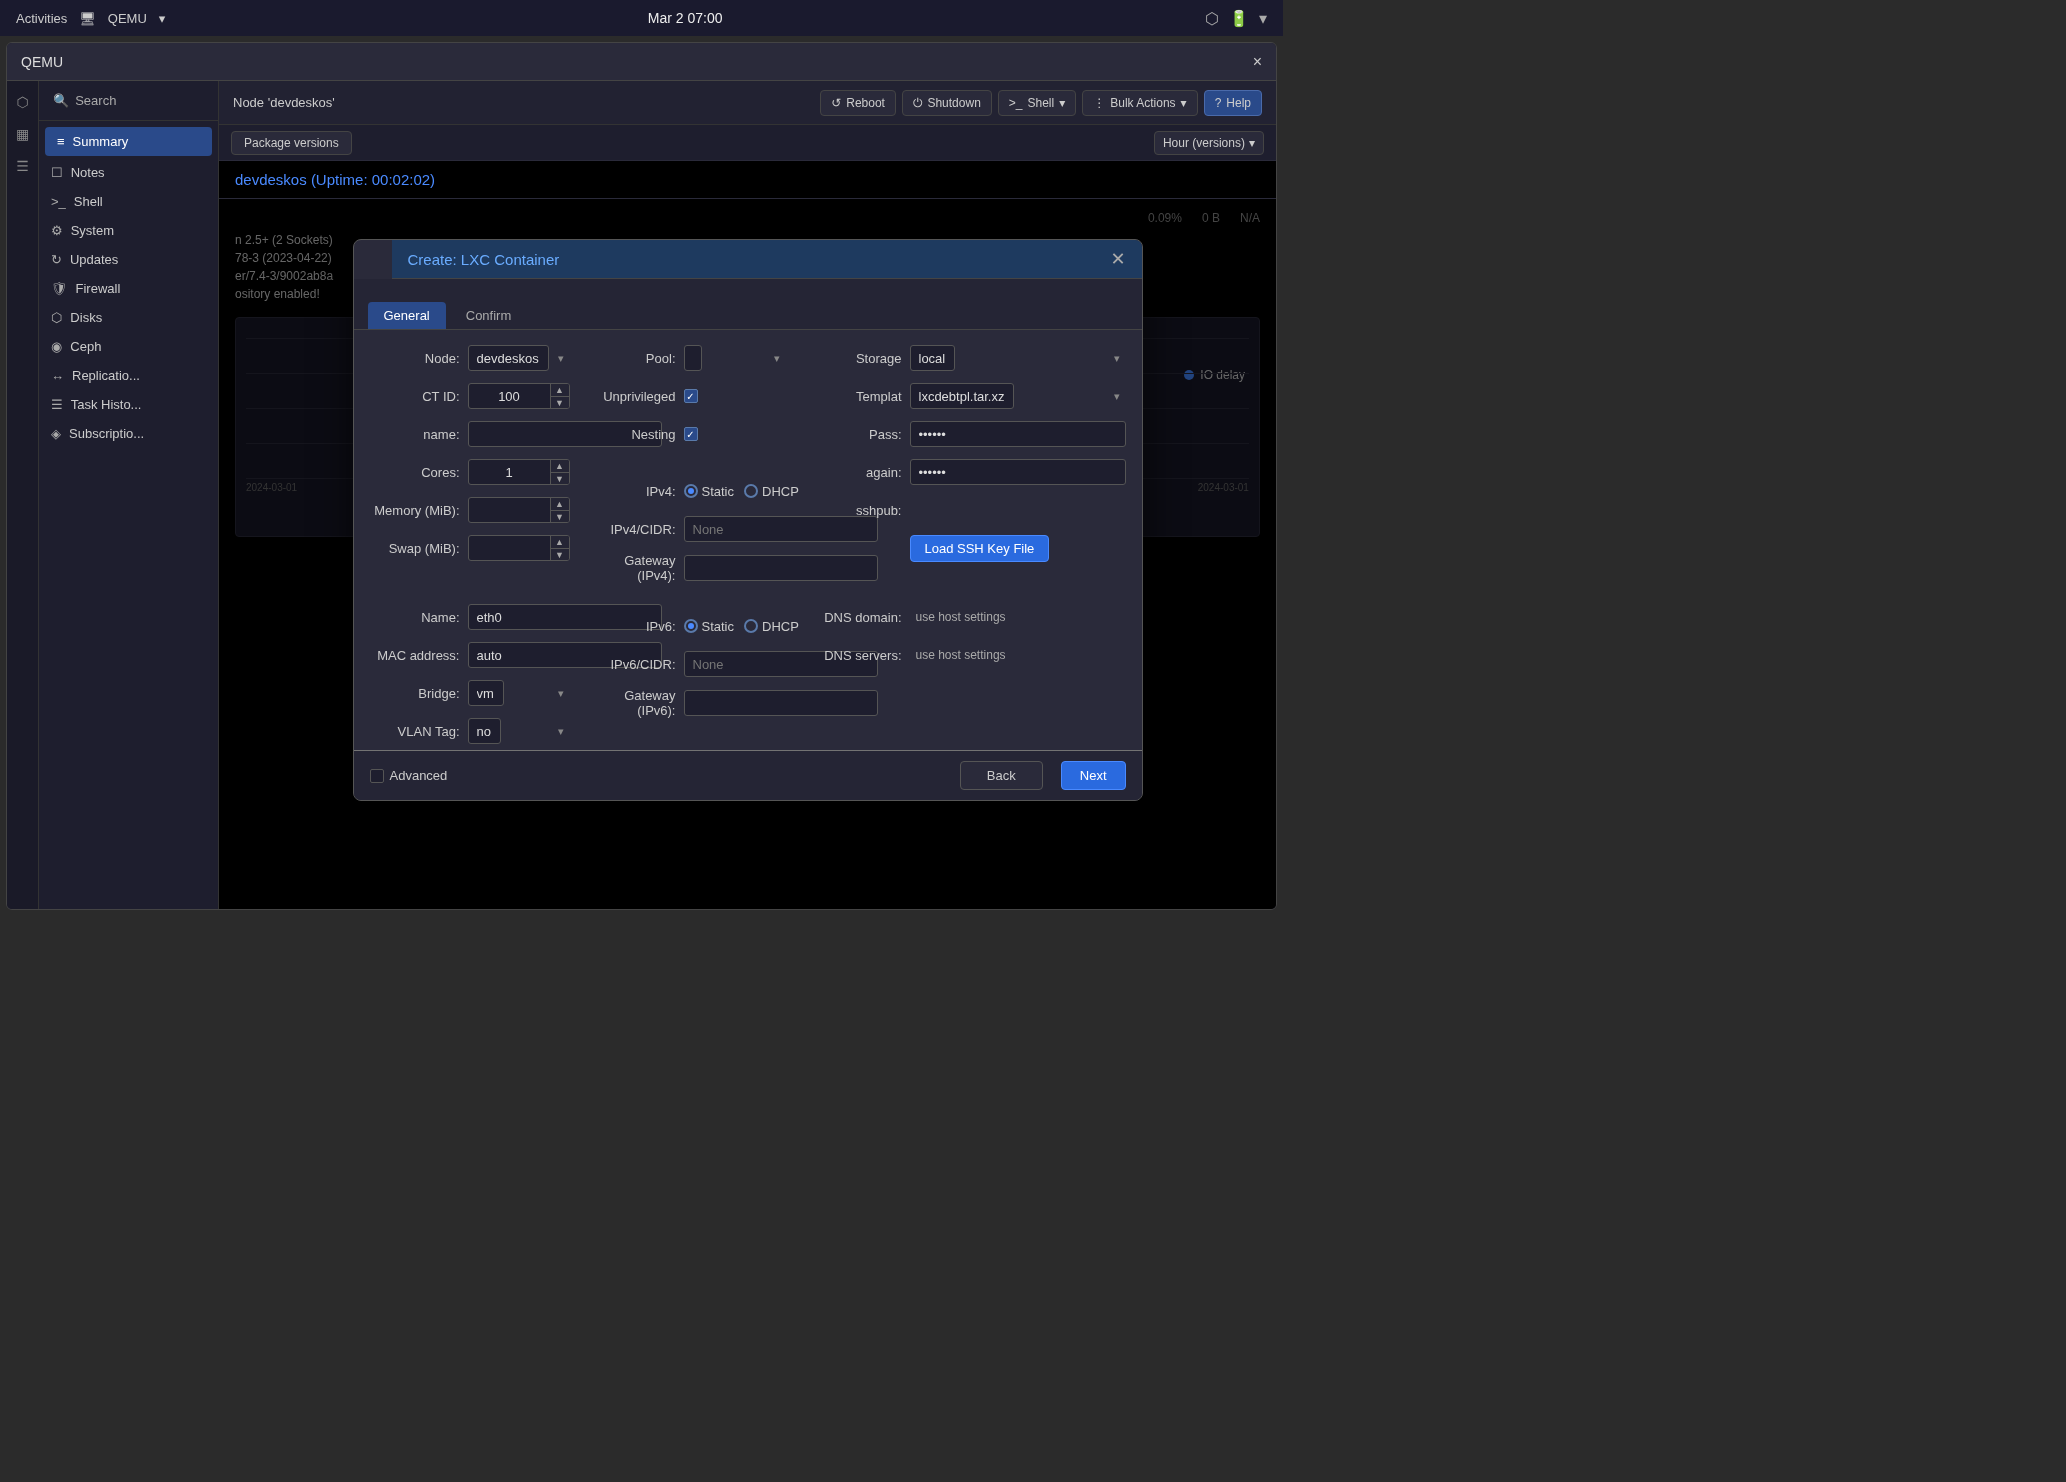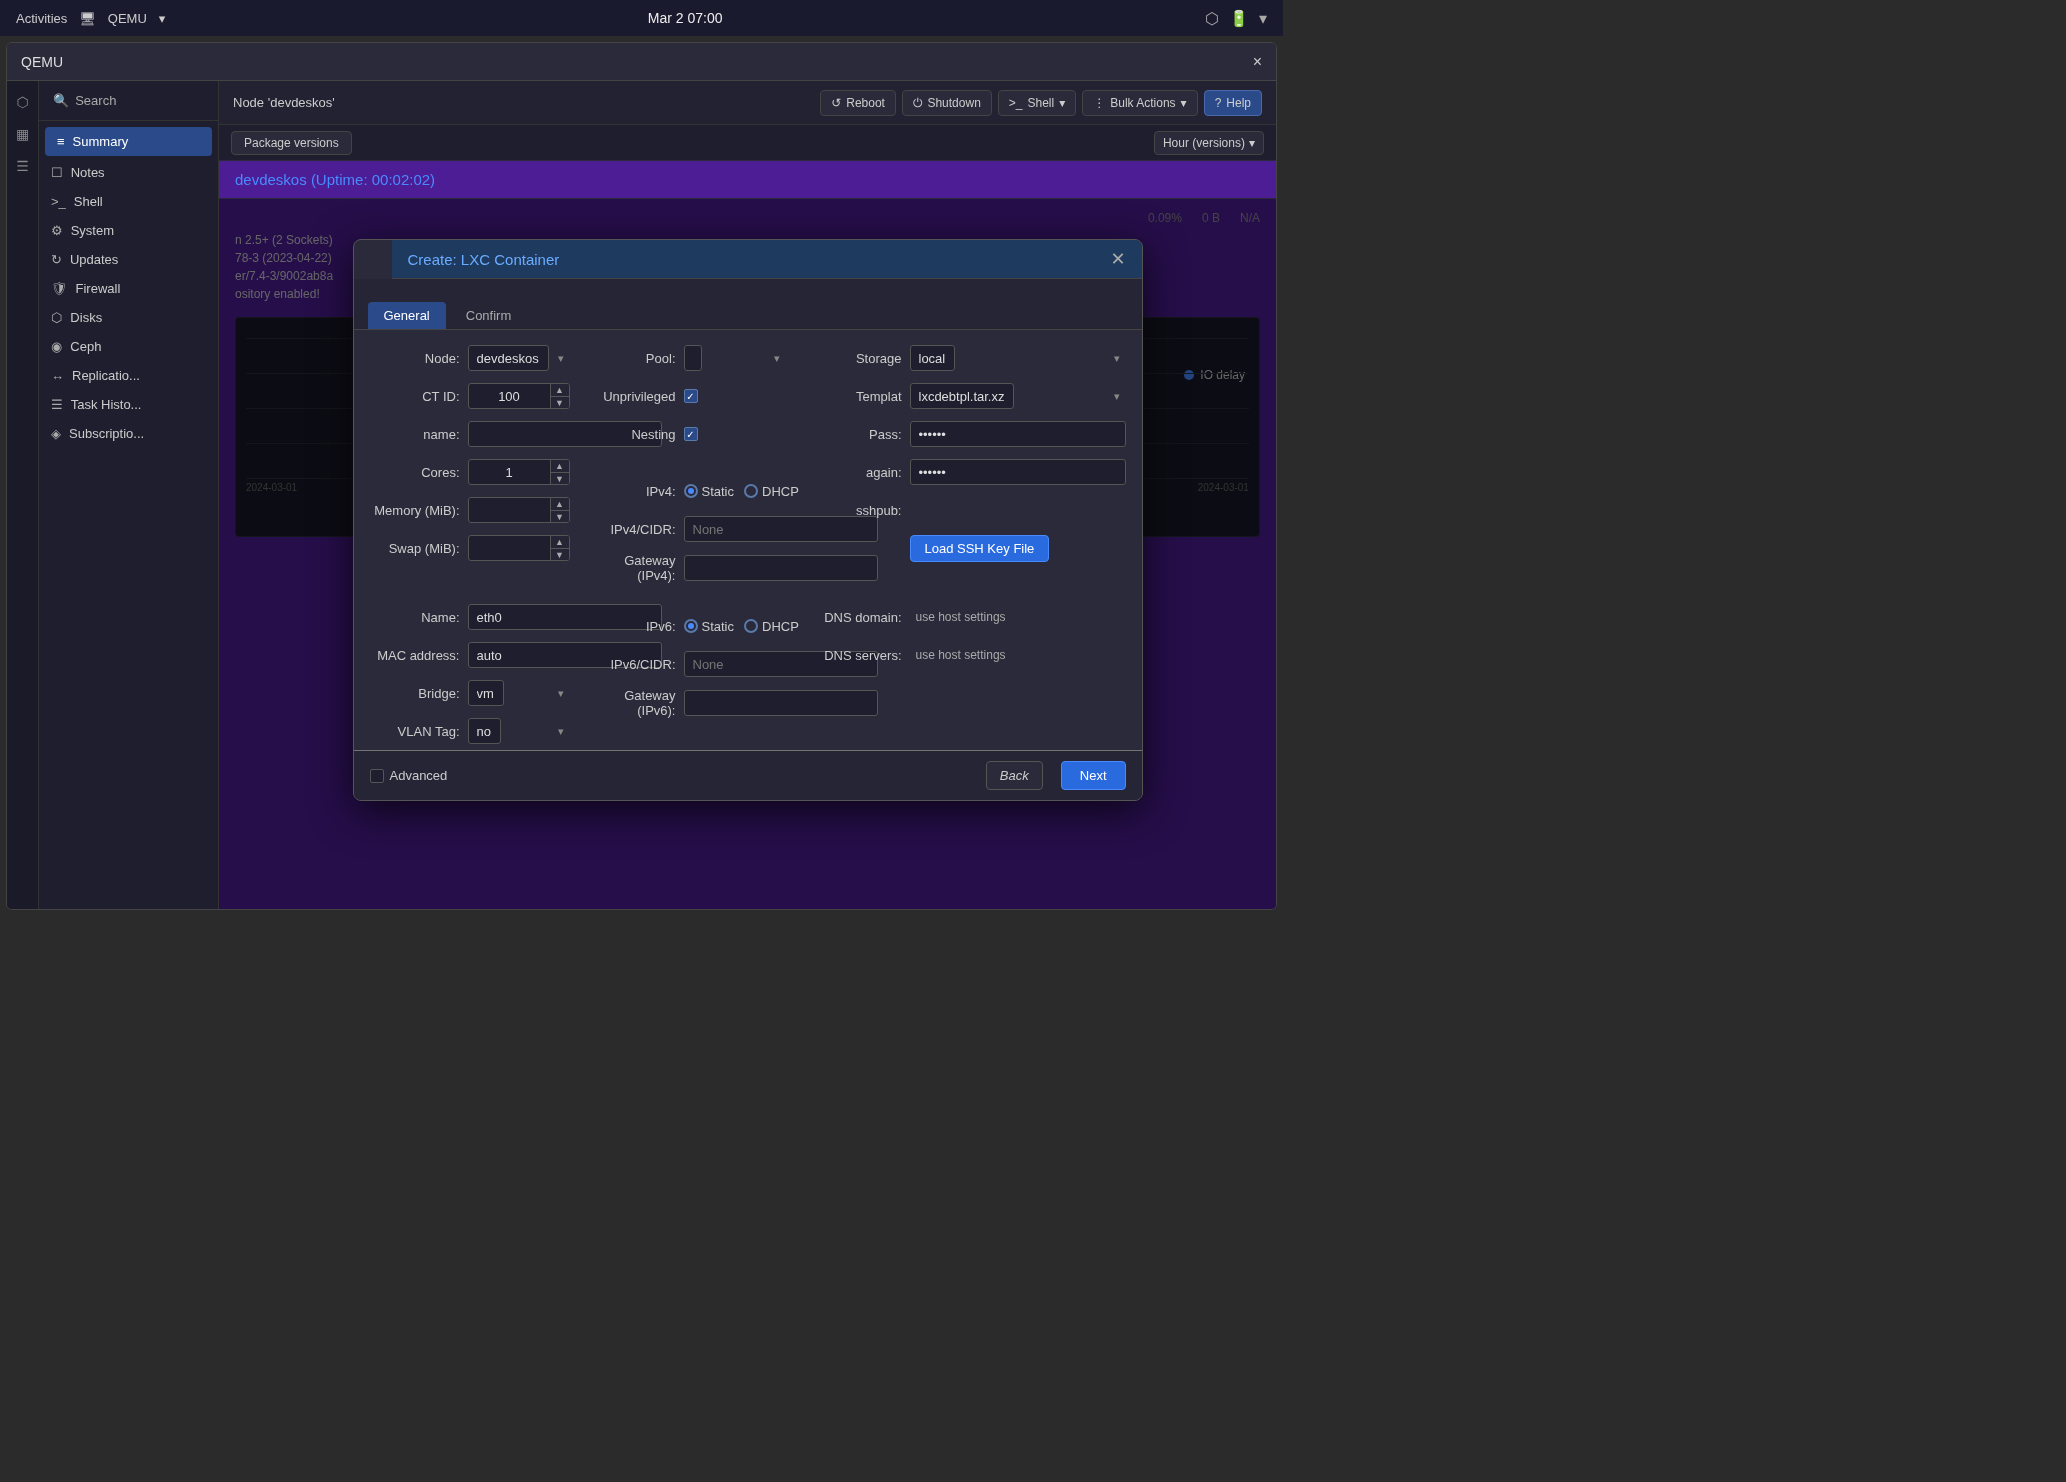--- a/index.html
+++ b/index.html
@@ -119,21 +119,21 @@
     }
     .nav-item.active { background: #2a4a8a; color: #fff; border-radius: 4px; margin: 2px 6px; }
     .nav-item-icon { font-size: 13px; color: #aaa; }
     .nav-item.active .nav-item-icon { color: #fff; }
 
     
     .content-area {
       flex: 1;
       display: flex;
       flex-direction: column;
-      background: #4c1d95;
+      background: #000000;
       overflow: hidden;
     }
 
     
     .node-toolbar {
       display: flex;
       align-items: center;
       justify-content: space-between;
       padding: 6px 14px;
       background: #222232;
@@ -459,28 +459,27 @@
       display: flex;
       align-items: center;
       justify-content: flex-end;
       gap: 18px;
       padding: 10px 16px;
       border-top: 1px solid #737373;
       background: #252535;
     }
     .adv-check { display: flex; align-items: center; gap: 6px; color: #ccc; font-size: 13px; margin-right: auto; }
     .btn-back {
-      padding: 6px 13px;
+      padding: 6px 26px;
       background: #2a2a3a;
       border: 1px solid #555;
       border-radius: 4px;
       color: #ccc;
       font-size: 13px;
       cursor: pointer;
-      font-style: italic;
     }
     .btn-next {
       padding: 6px 18px;
       background: #2a6adf;
       border: 1px solid #4a8aff;
       border-radius: 4px;
       color: #fff;
       font-size: 13px;
       cursor: pointer;
     }

